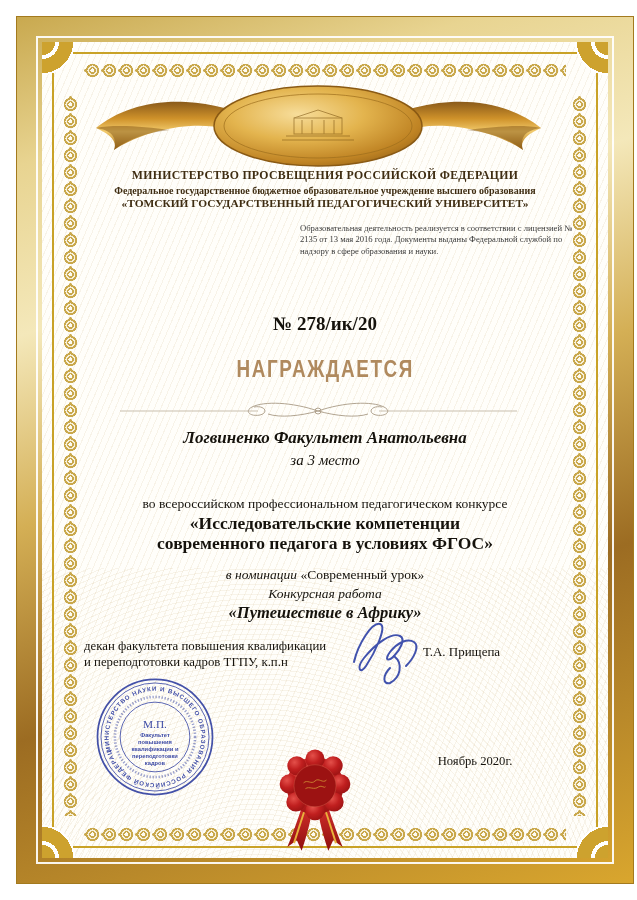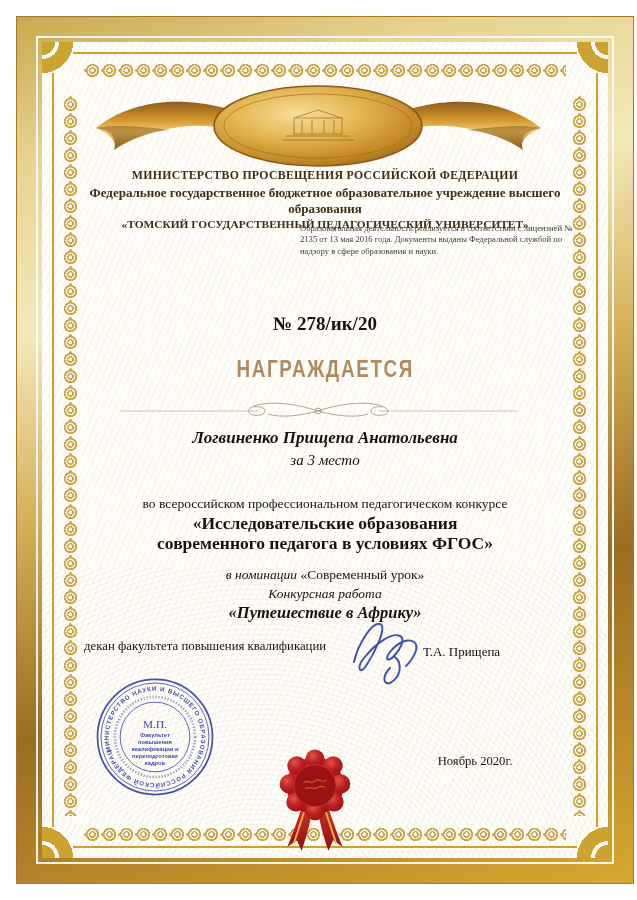--- a/index.html
+++ b/index.html
@@ -31,21 +31,21 @@
   .chain-v{width:17px;top:96px;bottom:84px;
     background-image:
       radial-gradient(circle at 8.5px 8.5px,#fdfaf0 0 2px,#c9a84c 2px 3.2px,#f7f0da 3.2px 5px,#c9a84c 5px 6.4px,transparent 6.8px),
       radial-gradient(circle at 8.5px 1.5px,#c9a84c 0 1.2px,transparent 1.6px);
     background-size:17px 17px,17px 17px;}
   .chain-left{left:62px;} .chain-right{right:62px;}
   
   .abs{position:absolute;}
   .header{left:70px;right:70px;top:168px;text-align:center;color:#3f2d12;font-weight:bold;}
   .h1{font-size:11.8px;letter-spacing:.3px;}
-  .h2{font-size:13px;margin-top:2px;}
+  .h2{font-size:10px;margin-top:2px;}
   .h3{font-size:11.4px;margin-top:1px;}
   .title-wrap{left:30px;right:30px;top:194px;height:130px;text-align:center;}
   .title-text{display:inline-block;font-family:"DejaVu Serif",serif;font-style:italic;font-weight:bold;
       font-size:96px;line-height:1.15;letter-spacing:2px;transform:scaleX(1.26);transform-origin:center;
       background:linear-gradient(180deg,#4e3212 0%,#7c4f16 24%,#c8913a 45%,#f3cf7e 60%,#f9e9b0 68%,#d9a845 82%,#a8741f 100%);
       -webkit-background-clip:text;background-clip:text;color:transparent;
       filter:drop-shadow(1px 2px 1px rgba(90,60,10,.35));}
   .license{right:62px;top:223px;width:288px;font-size:8.6px;line-height:1.32;color:#3a3a3a;text-align:left;}
   .number{left:0;right:0;top:313px;text-align:center;font-size:19px;font-weight:bold;}
   .awarded{left:0;right:0;top:356px;text-align:center;}
@@ -141,35 +141,36 @@
     <path d="M259,12 H397" stroke="#c9bfae" stroke-width="1" fill="none"></path>
     <g stroke="#a89a85" stroke-width=".9" fill="none">
       <path d="M198,12 C172,3 144,2 132,8 C124,12 130,18 140,16 C149,14 145,6 134,8"></path>
       <path d="M198,12 C224,3 252,2 264,8 C272,12 266,18 256,16 C247,14 251,6 262,8"></path>
       <path d="M198,12 C180,17 160,19 148,15 M198,12 C216,17 236,19 248,15"></path>
       <path d="M195,12 a3,3 0 1,0 6,0 a3,3 0 1,0 -6,0"></path>
     </g>
   </svg>
 
   <div class="abs body">
-    <div class="recipient">Логвиненко Прищепа Анатольевна</div>
+    <div class="recipient">Логвиненко Факультет Анатольевна</div>
     <div class="placement">за 3 место</div>
     <div class="intro">во всероссийском профессиональном педагогическом конкурсе</div>
-    <div class="contest">«Исследовательские образования</div>
+    <div class="contest">«Исследовательские компетенции</div>
     <div class="contest">современного педагога в условиях ФГОС»</div>
     <div class="nomination">
       <span class="pfx">в номинации</span>
       <span>«Современный урок»</span>
     </div>
     <div class="worklabel">Конкурсная работа</div>
     <div class="worktitle">«Путешествие в Африку»</div>
   </div>
 
   <div class="abs role">
     <div>декан факультета повышения квалификации</div>
+    <div>и переподготовки кадров ТГПУ, к.п.н</div>
   </div>
   <svg class="abs" style="left:348px;top:610px;" width="82" height="76" viewBox="0 0 82 76">
     <g stroke="#4152ad" stroke-width="2" fill="none" stroke-linecap="round">
       <path d="M6,52 C10,34 24,12 32,14 C40,16 26,44 18,56 C12,65 8,58 16,48 C28,33 44,22 52,26 C58,29 52,40 46,46 C40,52 36,50 42,42 C50,32 60,28 66,32 C72,36 66,48 58,56"></path>
       <path d="M46,46 C56,54 52,68 42,73 C35,75 34,66 42,58"></path>
     </g>
   </svg>
   <div class="abs signer">Т.А. Прищепа</div>
 
   <svg class="abs" style="left:94px;top:676px;" width="122" height="122" viewBox="0 0 140 140">

